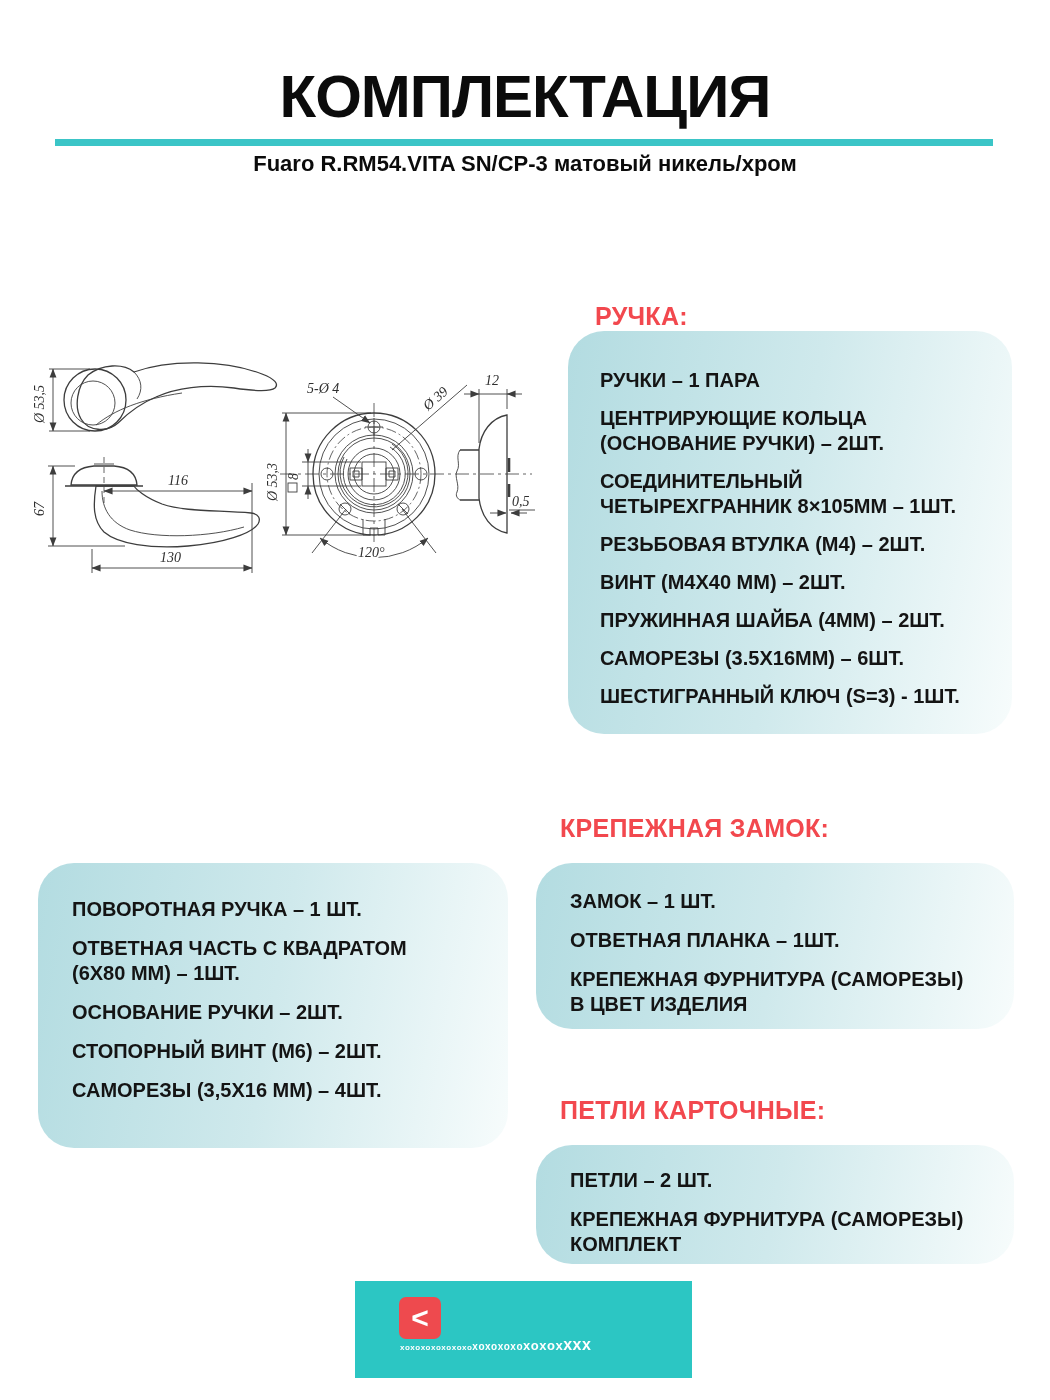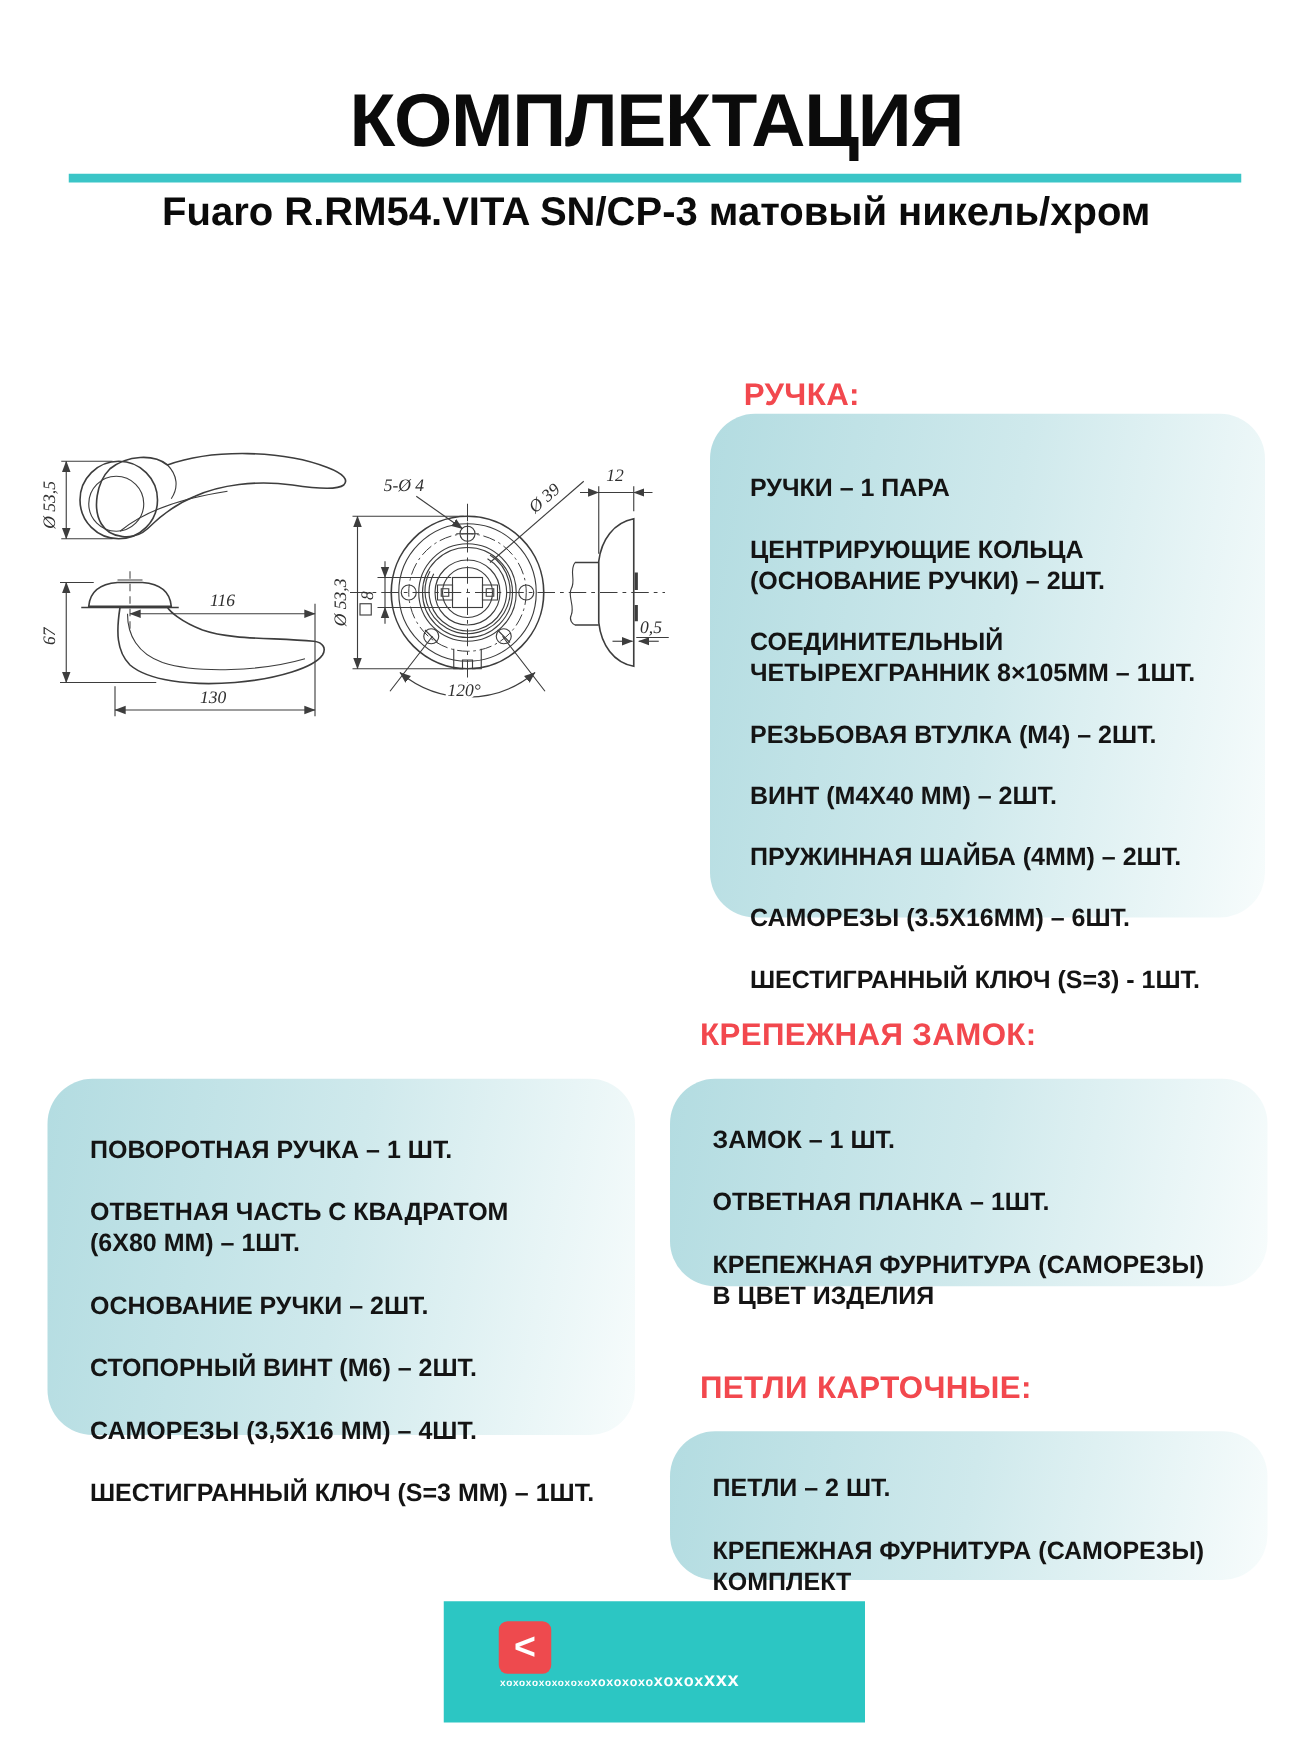--- a/index.html
+++ b/index.html
@@ -7,31 +7,31 @@
     position:relative; width:1050px; height:1400px; background:#ffffff;
     font-family:"Liberation Sans", sans-serif; overflow:hidden;
   }
   .page-title {
     position:absolute; top:62px; left:0; width:1050px; text-align:center;
     font-size:60px; font-weight:bold; color:#0b0b0b; letter-spacing:-1px; margin:0;
   }
   .divider { position:absolute; top:139px; left:55px; width:938px; height:7px; background:#3bc5c7; }
   .subtitle {
     position:absolute; top:151px; left:0; width:1050px; text-align:center;
-    font-size:32px; font-weight:bold; color:#0b0b0b;
+    font-size:22px; font-weight:bold; color:#0b0b0b;
   }
   #drawing { position:absolute; left:30px; top:333px; width:530px; height:292px; }
 
   .sec-header { position:absolute; font-size:25px; font-weight:bold; color:#f2484e; letter-spacing:.3px; }
   .box {
     position:absolute; border-radius:36px;
     background:linear-gradient(100deg,#b3dce1 0%,#cfe9ec 50%,#f7fcfc 100%);
     display:flex; flex-direction:column; box-sizing:border-box;
   }
-  .item { font-size:20px; line-height:25px; font-weight:bold; color:#141414; white-space:pre-line;margin-top:11px; }
+  .item { font-size:20px; line-height:25px; font-weight:bold; color:#141414; white-space:pre-line; }
 
   #hdr-handle { left:595px; top:276px;margin-top:26px; }
   #box-handle { left:568px; top:331px; width:444px; height:403px; padding:37px 30px 24px 32px; gap:13px; }
   #hdr-turn   { left:62px;  top:862px; }
   #box-turn   { left:38px;  top:863px; width:470px; height:285px; padding:34px 30px 24px 34px; gap:14px; }
   #hdr-lock   { left:560px; top:814px; }
   #box-lock   { left:536px; top:863px; width:478px; height:166px; padding:26px 30px 18px 34px; gap:14px; }
   #hdr-hinges { left:560px; top:1096px; }
   #box-hinges { left:536px; top:1145px; width:478px; height:119px; padding:23px 30px 14px 34px; gap:14px; }
 
@@ -180,21 +180,20 @@
     </div>
 
   <div class="sec-header" id="hdr-turn">ЗАВЕРТКА:</div>
   <div class="box" id="box-turn">
       <div class="item">ПОВОРОТНАЯ РУЧКА – 1 ШТ.</div>
       <div class="item">ОТВЕТНАЯ ЧАСТЬ С КВАДРАТОМ
 (6Х80 ММ) – 1ШТ.</div>
       <div class="item">ОСНОВАНИЕ РУЧКИ – 2ШТ.</div>
       <div class="item">СТОПОРНЫЙ ВИНТ (М6) – 2ШТ.</div>
       <div class="item">САМОРЕЗЫ (3,5Х16 ММ) – 4ШТ.</div>
-      <div class="item">ШЕСТИГРАННЫЙ КЛЮЧ (S=3 ММ) – 1ШТ.</div>
     </div>
 
   <div class="sec-header" id="hdr-lock">КРЕПЕЖНАЯ ЗАМОК:</div>
   <div class="box" id="box-lock">
       <div class="item">ЗАМОК – 1 ШТ.</div>
       <div class="item">ОТВЕТНАЯ ПЛАНКА – 1ШТ.</div>
       <div class="item">КРЕПЕЖНАЯ ФУРНИТУРА (САМОРЕЗЫ)
 В ЦВЕТ ИЗДЕЛИЯ</div>
     </div>
 

